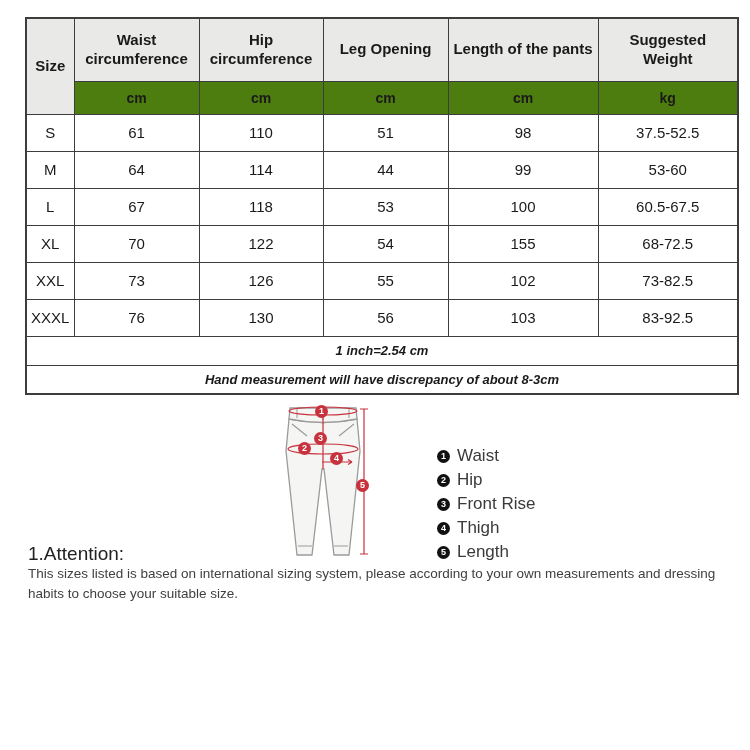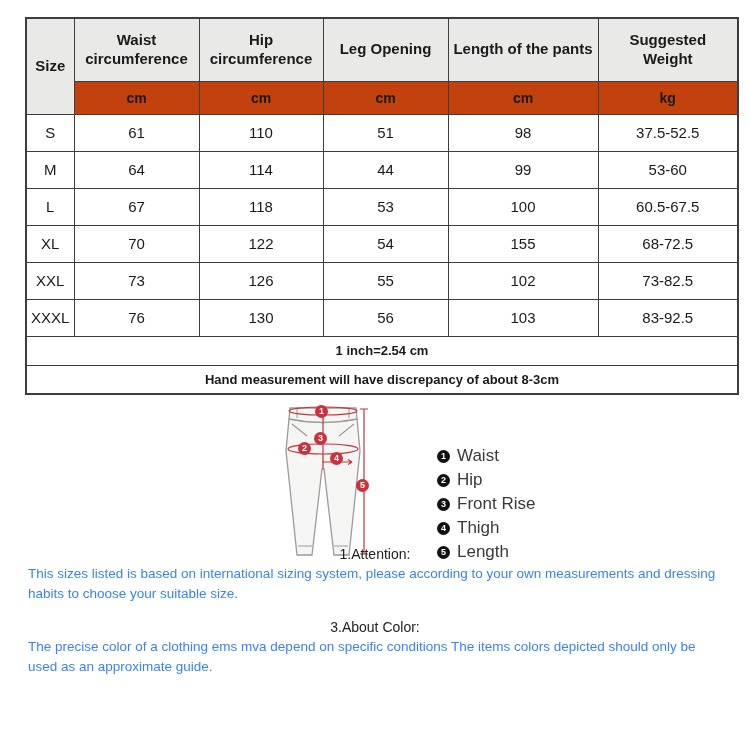--- a/index.html
+++ b/index.html
@@ -27,23 +27,23 @@
     padding: 0 4px;
   }
   .col-size   { width: 48px; }
   .col-waist  { width: 125px; }
   .col-hip    { width: 124px; }
   .col-leg    { width: 125px; }
   .col-length { width: 150px; }
   .col-weight { width: 140px; }
 
   tr.hdr-row  th { background: #e9e9e7; font-size: 15px; font-weight: bold; height: 63px; line-height: 1.25; }
-  tr.unit-row th { background: #c2410c; font-size: 14px; font-weight: bold; height: 33px; }
+  tr.unit-row th { background: #4d7c0f; font-size: 14px; font-weight: bold; height: 33px; }
   tr.data-row td { font-size: 15px; font-weight: normal; height: 37px; background: #ffffff; }
-  tr.note-row td { font-size: 13px; font-weight: bold; height: 29px; background: #ffffff; }
+  tr.note-row td { font-size: 13px; font-weight: bold; height: 29px; background: #ffffff; font-style: italic; }
 
   
   .diagram-wrap { position: absolute; top: 400px; left: 0; width: 750px; height: 160px; }
   .pants-svg { position: absolute; left: 280px; top: 3px; }
 
   .marker {
     position: absolute;
     width: 13px; height: 13px;
     border-radius: 50%;
     background: #c7323d;
@@ -70,22 +70,22 @@
     font-weight: bold;
     line-height: 13px;
     text-align: center;
     flex: 0 0 13px;
   }
   .legend-label { margin-left: 7px; font-size: 17px; color: #3a3a3a; }
 
   
   .notes { position: absolute; top: 544px; left: 28px; width: 694px; }
   .note-section { margin-bottom: 13px; }
-  .note-heading { font-size: 14px; line-height: 20px; color: #222222; text-align: center; }
-  .note-body    { font-size: 13.5px; line-height: 20px; color: #3b82f6; }
+  .note-heading { font-size: 19px; line-height: 20px; color: #222222; }
+  .note-body    { font-size: 13.5px; line-height: 20px; color: #404040; }
 </style>
 </head>
 <body>
 
 <div class="size-table-wrap">
   <table class="size-table">
     <colgroup>
       <col class="col-size">
         <col class="col-waist">
         <col class="col-hip">
@@ -221,17 +221,13 @@
   </div>
 </div>
 
 <div class="notes">
   <div class="note-section">
     <div class="note-heading">1.Attention:</div>
     <div class="note-body">This sizes listed is based on international sizing system, please according to your own measurements and dressing habits to choose your suitable size.</div>
   </div>
   <div class="note-section">
   </div>
-  <div class="note-section">
-    <div class="note-heading">3.About Color:</div>
-    <div class="note-body">The precise color of a clothing ems mva depend on specific conditions The items colors depicted should only be  used as an approximate guide.</div>
-  </div>
 </div>
 
 </body></html>

